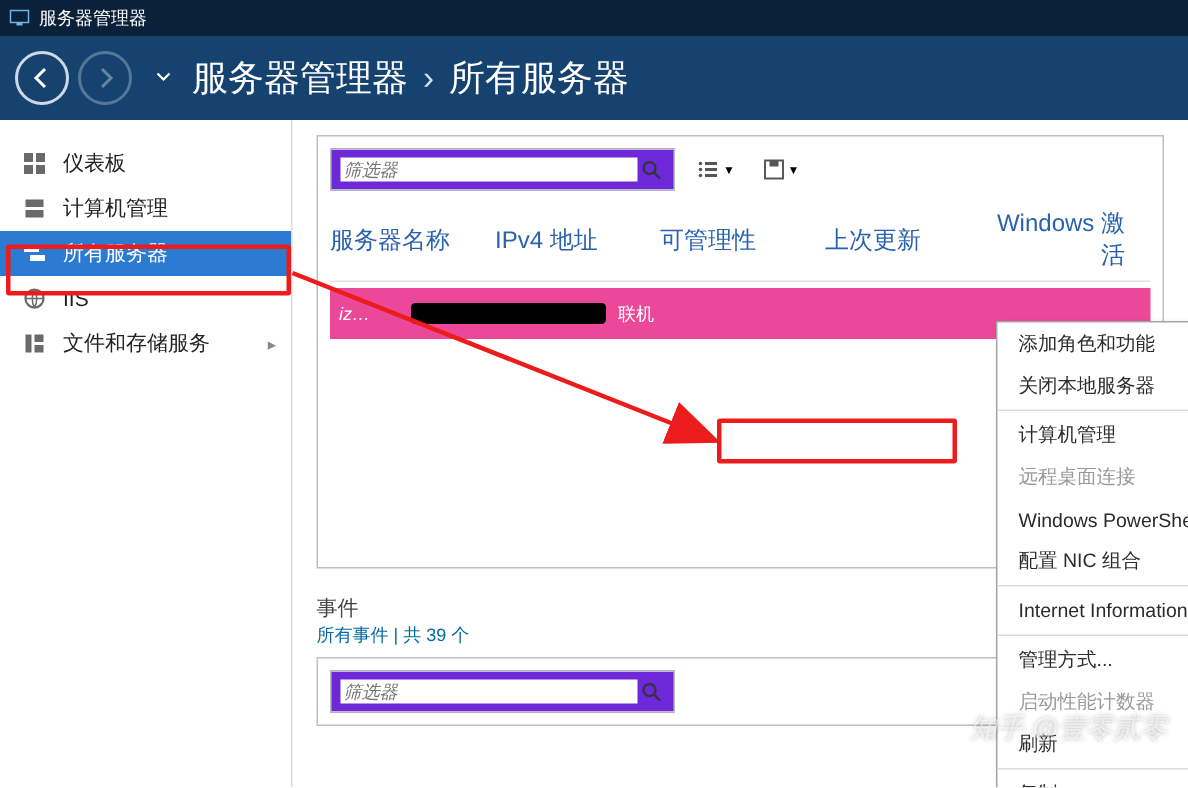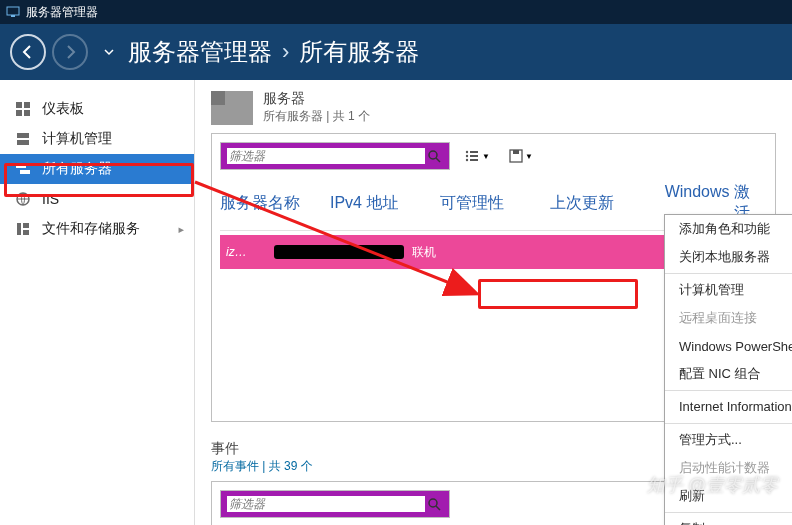--- a/index.html
+++ b/index.html
@@ -23,21 +23,21 @@
 
   .main { flex:1; padding:10px 16px 0 16px; position:relative; overflow:hidden; }
   .section-head { display:flex; align-items:center; gap:10px; margin-bottom:8px; }
   .section-head .big-icon { width:42px; height:34px; background:#9a9a9a; position:relative; }
   .section-head .big-icon::before { content:""; position:absolute; left:0; top:0; width:14px; height:14px; background:#777; }
   .section-head .titleblock .t1 { font-size:14px; color:#444; margin:0; font-weight:400; }
   .section-head .titleblock .t2 { font-size:12px; color:#666; margin:0; }
 
   .panel { border:1px solid #bfbfbf; padding:8px 8px 12px 8px; margin-bottom:18px; }
   .filterrow { display:flex; align-items:center; gap:10px; }
-  .filterfield { display:flex; align-items:center; border:1px solid #bfbfbf; height:28px; padding:0 6px; width:230px; background:#a21caf; }
+  .filterfield { display:flex; align-items:center; border:1px solid #bfbfbf; height:28px; padding:0 6px; width:230px; background:#6d28d9; }
   .filterfield input { border:0; outline:0; flex:1; font-size:12px; font-style:italic; color:#888; }
   .filterfield .mag { width:18px; display:flex; align-items:center; justify-content:center; cursor:pointer; }
   .spacer-btn { width:34px; height:24px; display:flex; align-items:center; justify-content:center; cursor:pointer; }
 
   .grid-head { display:flex; align-items:center; font-size:16px; color:#2a62b0; margin-top:12px; border-bottom:1px solid #e2e2e2; padding-bottom:6px; gap:0; }
   .gh { cursor:pointer; }
   .gh1{width:110px;} .gh2{width:110px;} .gh3{width:110px;} .gh4{width:100px;} .gh5{width:100px; text-align:right;}
 
   .row-sel { height:34px; background:#ec4899; color:#fff; font-size:12px; display:flex; align-items:center; padding-left:6px; margin-top:4px; }
   .row-sel .blot { width:130px; height:14px; background:#000; border-radius:3px; margin:0 8px; }
@@ -139,27 +139,20 @@
             <rect x="8" y="9" width="6" height="5" fill="currentColor"></rect>
           </svg>
         </span>
       <span>文件和存储服务</span>
       <span style="margin-left:auto; margin-right:10px; font-size:11px; color:#888;">▸</span>
     </div>
   </div>
 
   <div class="main">
 
-    <div class="section-head">
-      <div class="big-icon"></div>
-      <div class="titleblock">
-        <p class="t1">服务器</p>
-        <p class="t2">所有服务器 | 共 1 个</p>
-      </div>
-    </div>
 
     <div class="panel">
       <div class="filterrow">
         <div class="filterfield">
           <input placeholder="筛选器" style="">
           <span class="mag">
               <svg width="14" height="14" viewBox="0 0 14 14">
                 <circle cx="6" cy="6" r="4" fill="none" stroke="#333" stroke-width="1.5"></circle>
                 <path d="M9 9l4 4" stroke="#333" stroke-width="1.5"></path>
               </svg>

